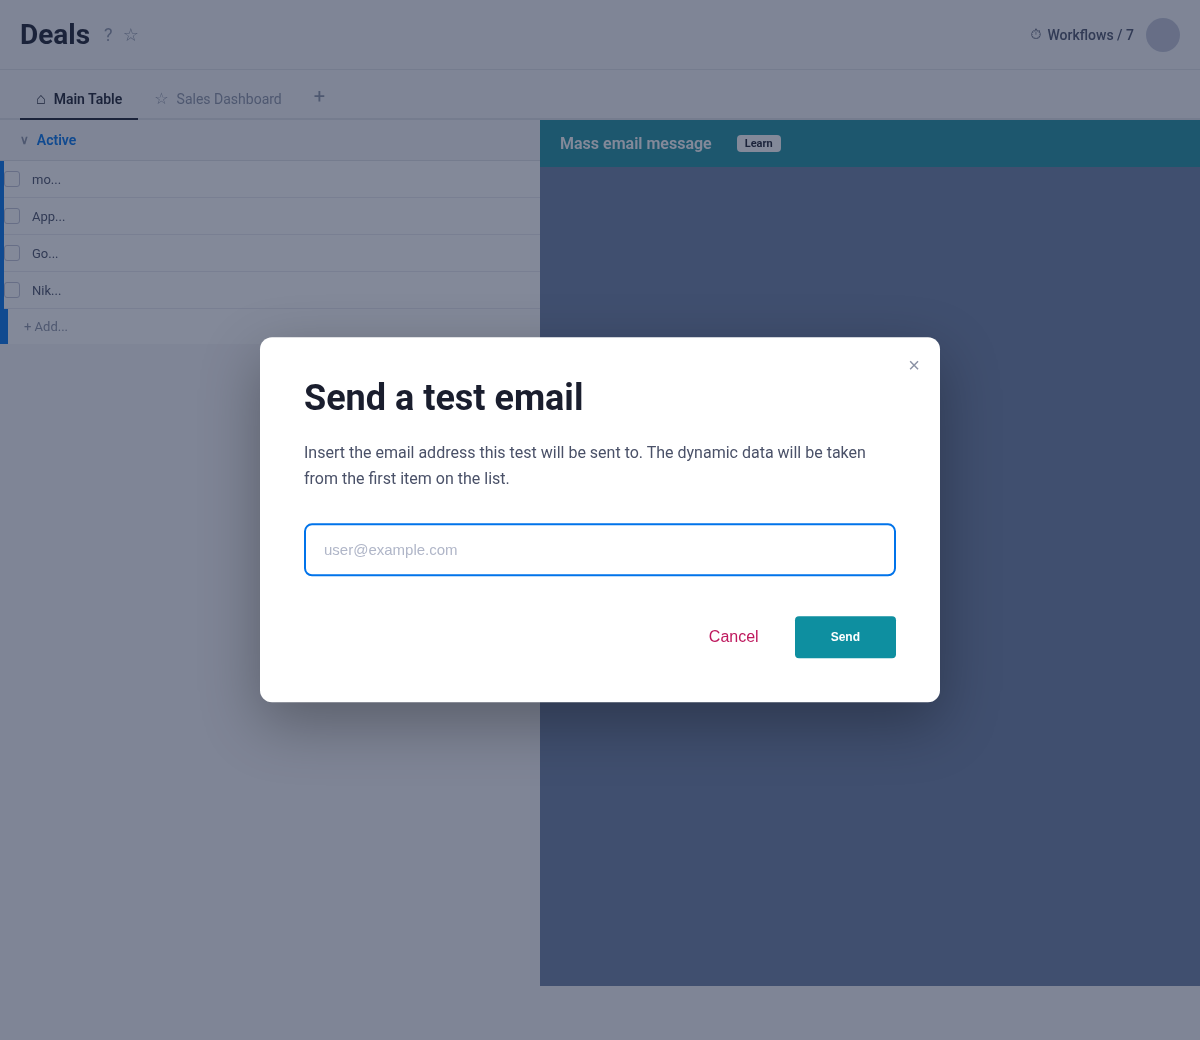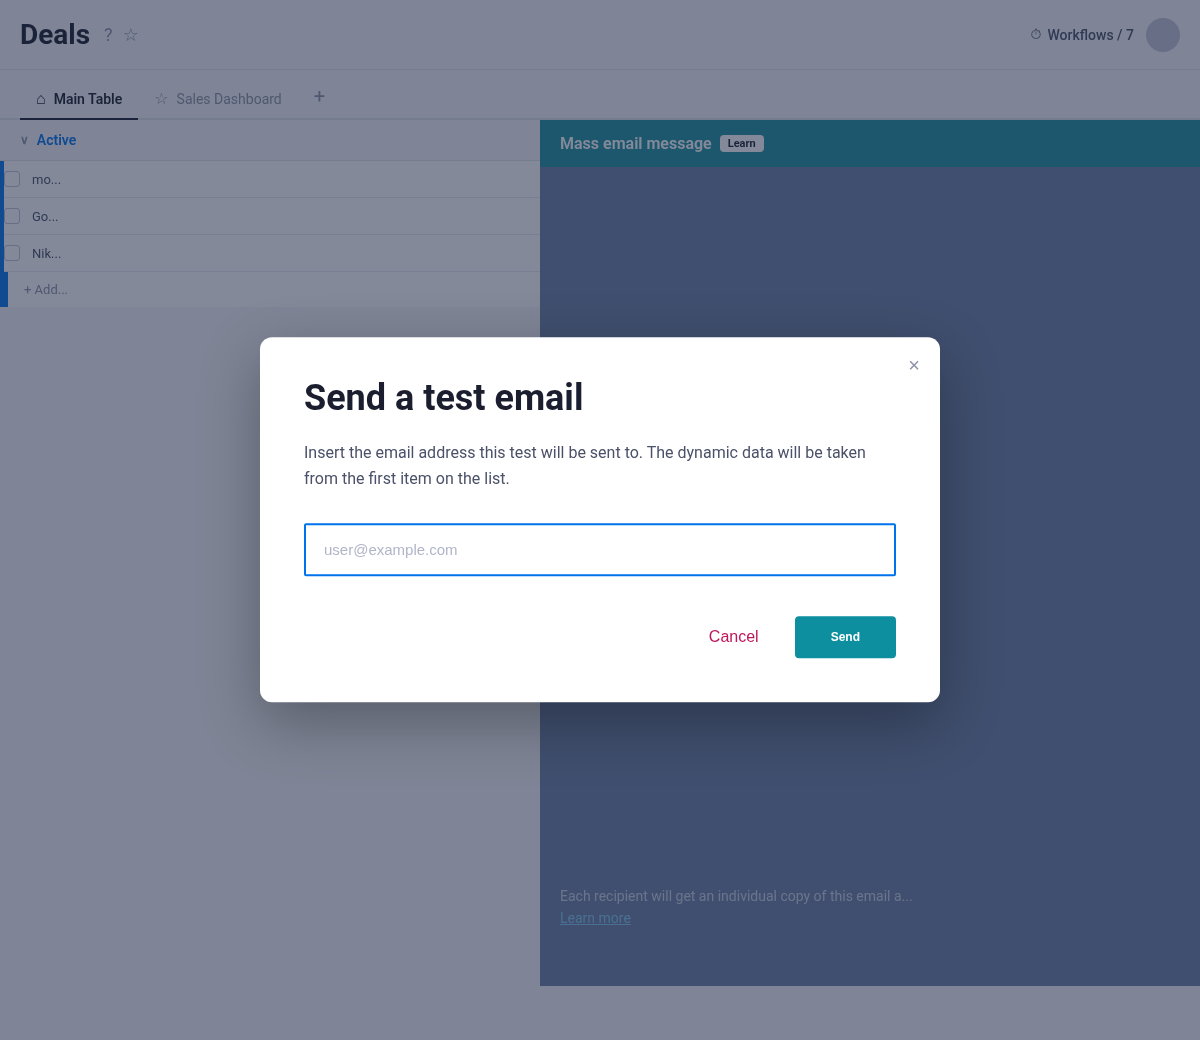--- a/index.html
+++ b/index.html
@@ -204,21 +204,21 @@
       background: #6b7fa3;
       position: relative;
       overflow: hidden;
     }
 
     .mass-email-header {
       background: #1e90a0;
       padding: 14px 20px;
       display: flex;
       align-items: center;
-      gap: 8px;
+      gap: 25px;
       text-align: center;
     }
     .mass-email-title {
       color: white;
       font-size: 16px;
       font-weight: 600;
     }
     .beta-badge {
       background: white;
       color: #1a1e2e;
@@ -291,21 +291,21 @@
     }
     .modal-description {
       font-size: 16px;
       color: #4a5168;
       line-height: 1.6;
       margin-bottom: 32px;
     }
     .email-input {
       width: 100%;
       border: 2px solid #0073ea;
-      border-radius: 2px;
+      border-radius: 8px;
       padding: 16px 18px;
       font-size: 15px;
       color: #8b92a5;
       outline: none;
       margin-bottom: 40px;
     }
     .email-input::placeholder { color: #b0b6c8; }
     .modal-actions {
       display: flex;
       justify-content: flex-end;
@@ -367,20 +367,24 @@
 
     <div class="table-area">
       <div class="group-header">
         <span class="group-toggle">∨</span>
         <span>Active</span>
       </div>
       <div class="table-rows">
         <div class="table-row">
           <div class="row-check"></div>
           <span>mo...</span>
+        </div>
+        <div class="table-row">
+          <div class="row-check"></div>
+          <span>App...</span>
         </div>
         <div class="table-row">
           <div class="row-check"></div>
           <span>Go...</span>
         </div>
         <div class="table-row">
           <div class="row-check"></div>
           <span>Nik...</span>
         </div>
         <div class="add-row">
@@ -389,24 +393,20 @@
       </div>
     </div>
 
     <div class="right-panel">
       <div class="mass-email-header">
         <span class="mass-email-title">Mass email message</span>
         <span class="beta-badge">Learn</span>
       </div>
       <div class="right-panel-content">
       </div>
-      <div class="bottom-note">
-        <span>Each recipient will get an individual copy of this email a...</span>
-        <a class="learn-more-link">Learn more</a>
-      </div>
     </div>
   </div>
 </div>
 
 <div class="overlay"></div>
 
 <div class="modal">
   <button class="modal-close">×</button>
   <h1 class="modal-title">Send a test email</h1>
   <p class="modal-description">Insert the email address this test will be sent to. The dynamic data will be taken from the first item on the list.</p>

